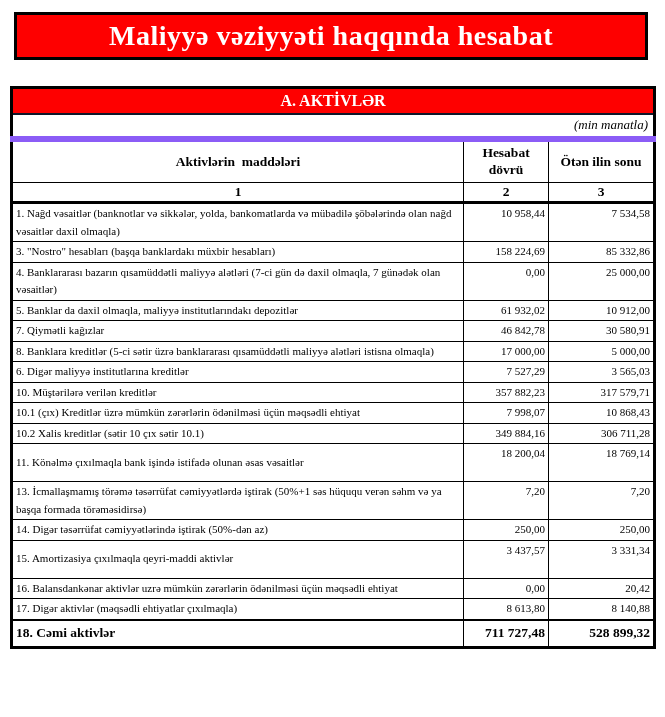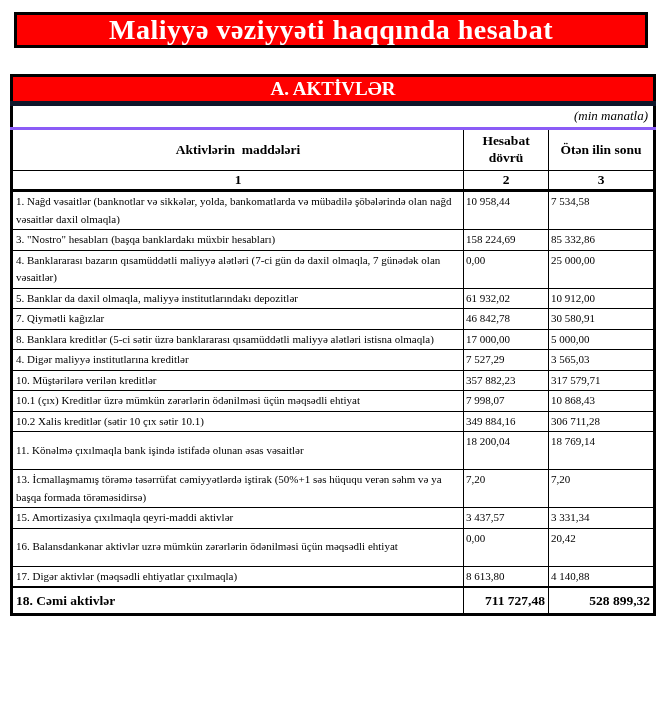--- a/index.html
+++ b/index.html
@@ -13,21 +13,21 @@
     font-family: "Liberation Serif", "DejaVu Serif", serif;
     color: #000;
     position: relative;
     overflow: hidden;
   }
 
   
   .title-bar {
     box-sizing: border-box;
     margin: 12px 17px 0 14px;
-    height: 36px;
+    height: 48px;
     background: #fe0000;
     border: 3px solid #000000;
     display: flex;
     align-items: center;
     justify-content: center;
   }
   .title-bar .title-text {
     color: #ffffff;
     font-weight: bold;
     font-size: 28px;
@@ -46,31 +46,31 @@
   }
   table.report col.c1 { width: 452px; }
   table.report col.c2 { width: 85px; }
   table.report col.c3 { width: 106px; }
 
   table.report { border: 3px solid #000; }
 
   
   td.section-band {
     background: #fe0000;
-    border-bottom: 5px solid #0f172a;
+    border-bottom: 2px solid #0f172a;
     height: 24px;
     text-align: center;
     color: #ffffff;
     font-weight: bold;
-    font-size: 19px;
+    font-size: 16px;
     padding: 0;
   }
   
   td.unit-note {
-    border-bottom: 3px solid #8b5cf6;
+    border-bottom: 6px solid #8b5cf6;
     height: 20px;
     text-align: right;
     font-style: italic;
     font-size: 13px;
     padding: 0 5px 1px 0;
   }
 
   
   tr.col-headers th {
     border: 1px solid #000;
@@ -100,20 +100,21 @@
     line-height: 17.5px;
   }
   tbody.rows td.label {
     padding: 1px 2px 1px 3px;
     vertical-align: middle;
     text-align: left;
   }
   tbody.rows td.val {
     padding: 1px 3px 1px 2px;
     vertical-align: top;
+    text-align: right;
   }
   tbody.rows tr { height: 19px; }
   
   tbody.rows tr:nth-child(11),
   tbody.rows tr:nth-child(14) { height: 38px; }
 
   
   tfoot td {
     border: 1px solid #000;
     border-top: 2px solid #000;
@@ -181,21 +182,21 @@
     <td class="label">7. Qiymətli kağızlar</td>
     <td class="val">46 842,78</td>
     <td class="val">30 580,91</td>
   </tr>
         <tr>
     <td class="label">8. Banklara kreditlər (5-ci sətir üzrə banklararası qısamüddətli maliyyə alətləri istisna olmaqla)</td>
     <td class="val">17 000,00</td>
     <td class="val">5 000,00</td>
   </tr>
         <tr>
-    <td class="label">4. Digər maliyyə institutlarına kreditlər</td>
+    <td class="label">6. Digər maliyyə institutlarına kreditlər</td>
     <td class="val">7 527,29</td>
     <td class="val">3 565,03</td>
   </tr>
         <tr>
     <td class="label">10. Müştərilərə verilən kreditlər</td>
     <td class="val">357 882,23</td>
     <td class="val">317 579,71</td>
   </tr>
         <tr>
     <td class="label">10.1 (çıx) Kreditlər üzrə mümkün zərərlərin ödənilməsi üçün məqsədli ehtiyat</td>
@@ -211,33 +212,38 @@
     <td class="label">11. Könəlmə çıxılmaqla bank işində istifadə olunan əsas vəsaitlər</td>
     <td class="val">18 200,04</td>
     <td class="val">18 769,14</td>
   </tr>
         <tr>
     <td class="label">13. İcmallaşmamış törəmə təsərrüfat cəmiyyətlərdə iştirak (50%+1 səs hüququ verən səhm və ya başqa formada törəməsidirsə)</td>
     <td class="val">7,20</td>
     <td class="val">7,20</td>
   </tr>
         <tr>
+    <td class="label">14. Digər təsərrüfat cəmiyyətlərində iştirak (50%-dən az)</td>
+    <td class="val">250,00</td>
+    <td class="val">250,00</td>
+  </tr>
+        <tr>
     <td class="label">15. Amortizasiya çıxılmaqla qeyri-maddi aktivlər</td>
     <td class="val">3 437,57</td>
     <td class="val">3 331,34</td>
   </tr>
         <tr>
     <td class="label">16. Balansdankənar aktivlər uzrə mümkün zərərlərin ödənilməsi üçün məqsədli ehtiyat</td>
     <td class="val">0,00</td>
     <td class="val">20,42</td>
   </tr>
         <tr>
     <td class="label">17. Digər aktivlər (məqsədli ehtiyatlar çıxılmaqla)</td>
     <td class="val">8 613,80</td>
-    <td class="val">4 140,88</td>
+    <td class="val">8 140,88</td>
   </tr>
       </tbody>
     <tfoot>
       <tr>
         <td class="label">18. Cəmi aktivlər</td>
         <td class="val">711 727,48</td>
         <td class="val">528 899,32</td>
       </tr>
     </tfoot>
   </table>

